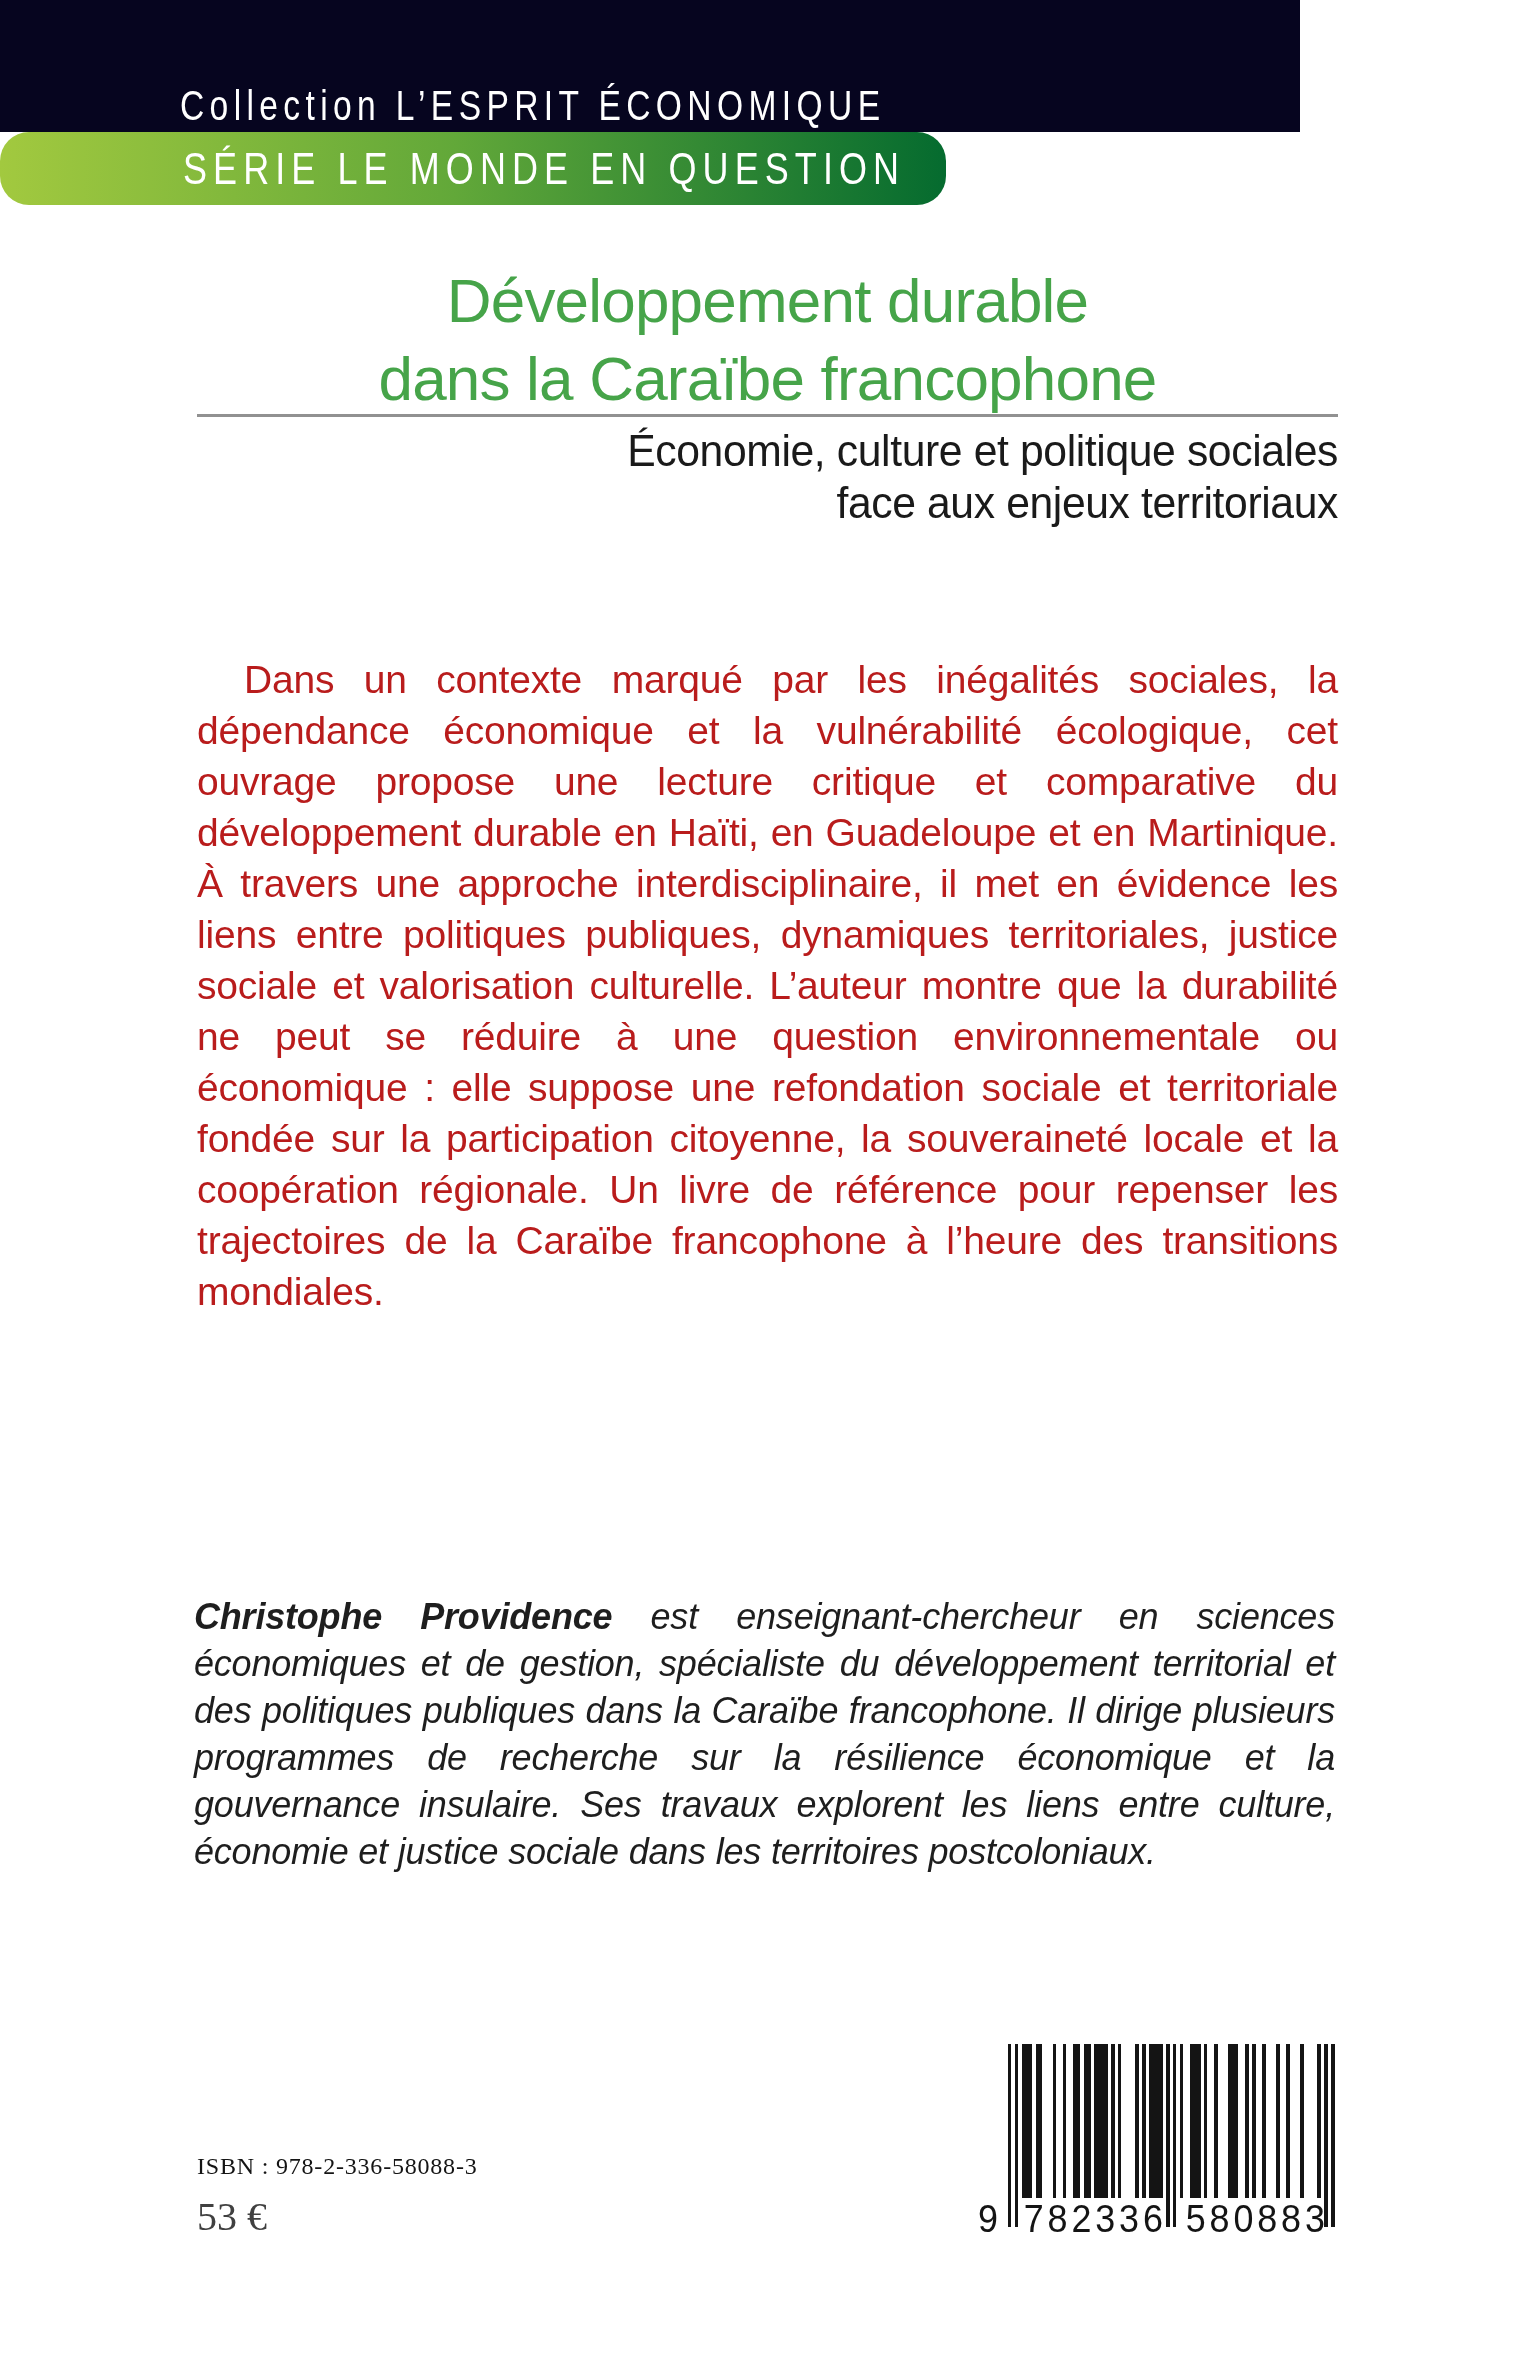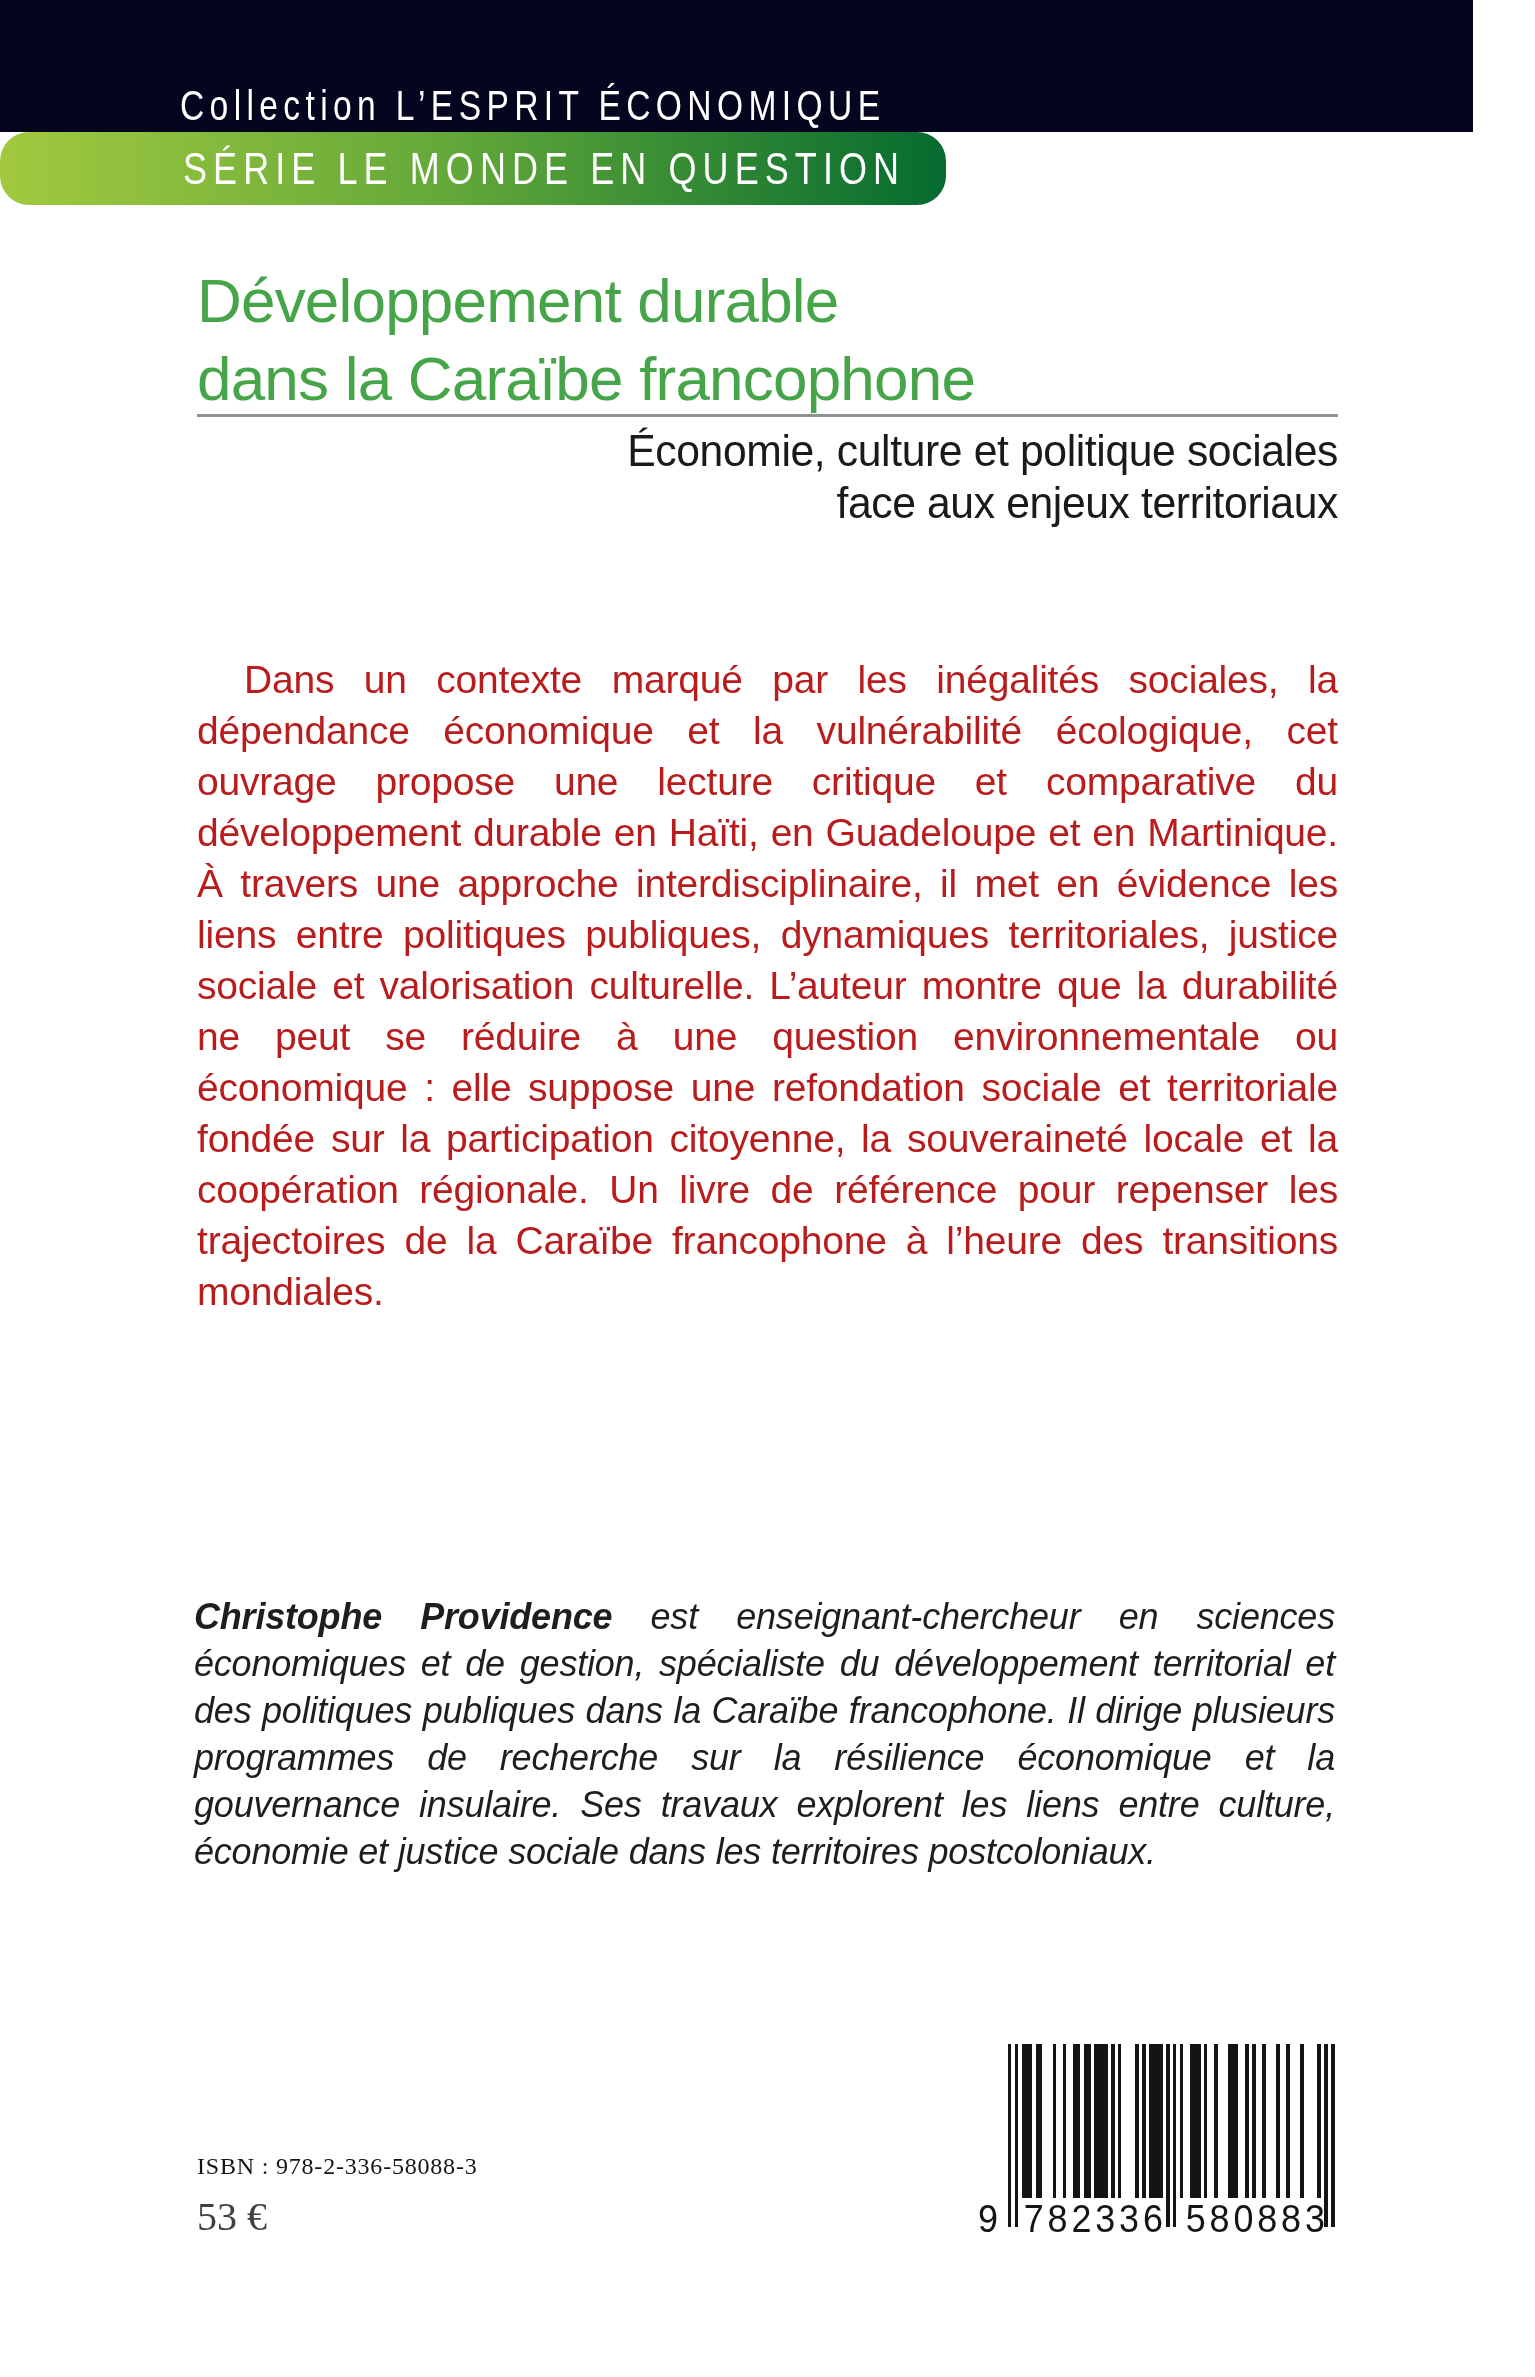--- a/index.html
+++ b/index.html
@@ -5,21 +5,21 @@
   html,body{margin:0;padding:0;background:#e8e8e8;}
   .page{
     position:relative;
     width:1535px;height:2377px;
     background:#ffffff;
     overflow:hidden;
     font-family:"Liberation Sans",sans-serif;
   }
   
   .navy-bar{
-    position:absolute;left:0;top:0;width:1473px;height:132px;
+    position:absolute;left:0;top:0;width:1300px;height:132px;
     background:#06051f;
   }
   .collection-label{
     position:absolute;left:180px;top:81px;height:49px;
     color:#ffffff;font-size:42px;line-height:49px;
     letter-spacing:6.7px;white-space:nowrap;
     transform:scaleX(0.80);transform-origin:left center;
   }
   .series-bar{
     position:absolute;left:0;top:132px;width:946px;height:73px;
@@ -28,21 +28,21 @@
   }
   .series-label{
     margin-left:183px;
     color:#ffffff;font-size:45px;line-height:45px;
     letter-spacing:7.6px;white-space:nowrap;
     transform:scaleX(0.80);transform-origin:left center;
   }
   
   .title-block{
     position:absolute;left:197px;top:262px;width:1141px;
-    text-align:left;color:#46a449;
+    text-align:center;color:#46a449;
     font-size:62px;line-height:78px;letter-spacing:-0.8px;
     font-weight:400;
   }
   .rule{
     position:absolute;left:197px;top:414px;width:1141px;height:2.5px;
     background:#919191;
   }
   .subtitle-block{
     position:absolute;left:197px;top:425px;width:1141px;
     text-align:right;color:#1a1a1a;

